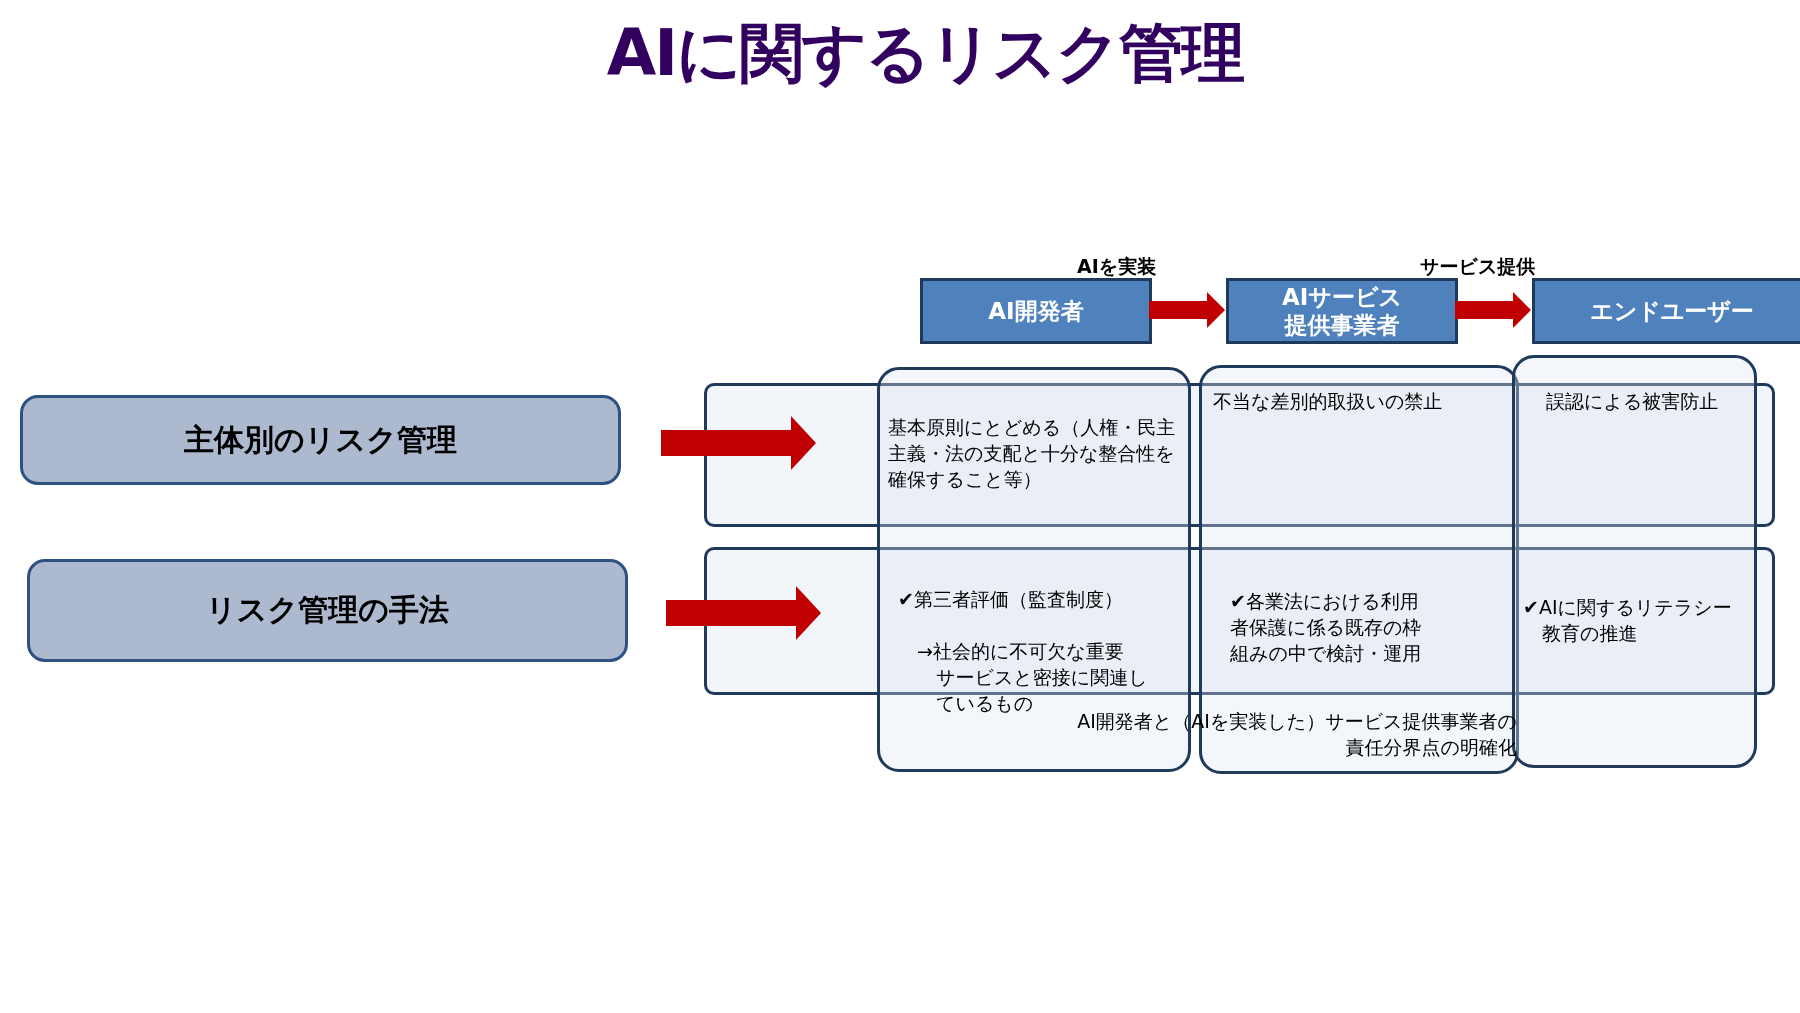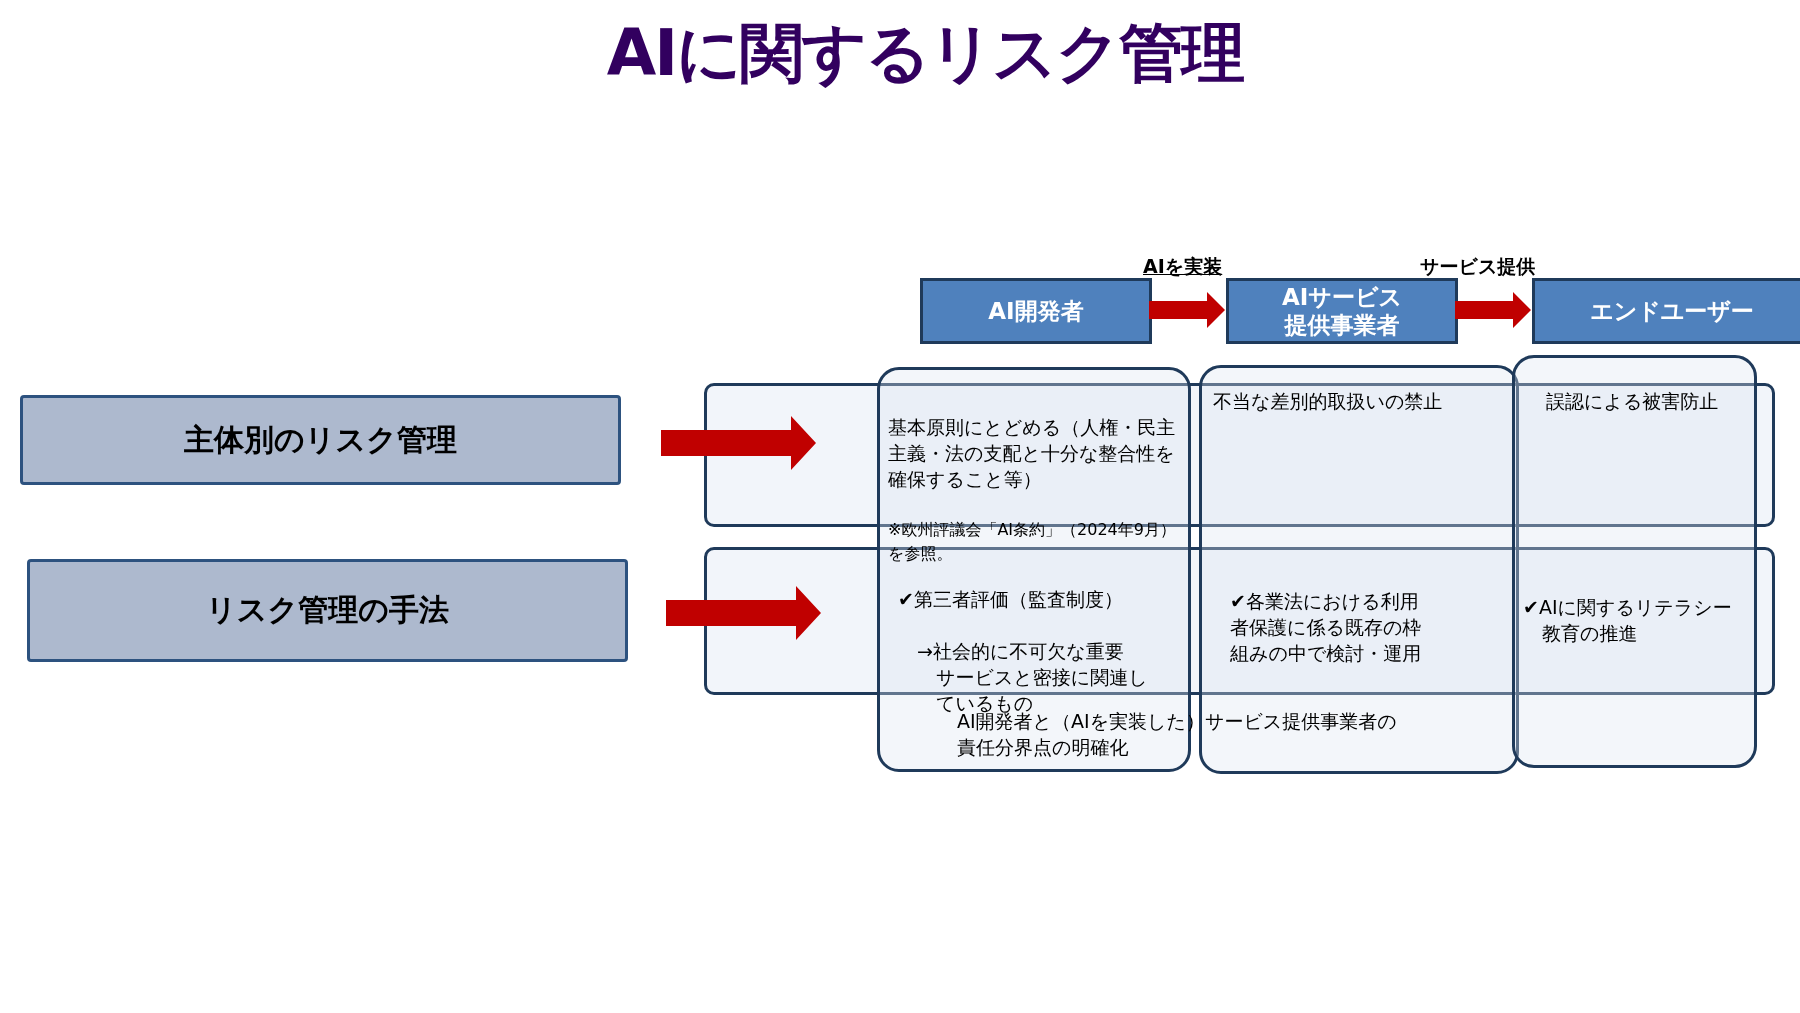--- a/index.html
+++ b/index.html
@@ -20,34 +20,34 @@
     font-size:23px; font-weight:bold; line-height:28px;
   }
   .flow-label { font-size:19px; font-weight:bold; white-space:nowrap; }
   .row-box {
     border:3px solid #1f3a5a; border-radius:10px; background:#f2f5fa;
   }
   .col-box {
     border:3px solid #1f3a5a; border-radius:22px; background:rgba(220,228,240,0.35);
   }
   .left-label {
-    background:#adb9ce; border:3px solid #2d527f; border-radius:4px;
+    background:#adb9ce; border:3px solid #2d527f; border-radius:18px;
     display:flex; align-items:center; justify-content:center;
     font-size:30px; font-weight:bold;
   }
   .cell-text { font-size:19px; line-height:26px; white-space:pre-line; }
   .small { font-size:16px; line-height:24px; }
   svg { position:absolute; overflow:visible; }
 </style>
 </head>
 <body>
 
 <div id="title" class="abs">AIに関するリスク管理</div>
 
-<div class="abs flow-label" style="left:1143px; top:254px;text-decoration:underline;">AIを実装</div>
+<div class="abs flow-label" style="left:1077px; top:254px;">AIを実装</div>
 <div class="abs flow-label" style="left:1420px; top:254px;text-align:center;">サービス提供</div>
 
 <div class="abs actor" style="left:920px; top:278px; width:232px; height:66px;">
   <span>AI開発者</span>
 </div>
 <div class="abs actor" style="left:1226px; top:278px; width:232px; height:66px; white-space:pre-line;">
   <span>AIサービス
 提供事業者</span>
 </div>
 <div class="abs actor" style="left:1532px; top:278px; width:280px; height:66px;">
@@ -77,35 +77,34 @@
 
 <svg style="left:661px; top:416px;" width="160" height="54">
   <polygon points="0,14 130,14 130,0 155,27 130,54 130,40 0,40" fill="#c00000"></polygon>
 </svg>
 <svg style="left:666px; top:586px;" width="160" height="54">
   <polygon points="0,14 130,14 130,0 155,27 130,54 130,40 0,40" fill="#c00000"></polygon>
 </svg>
 
 <div class="abs cell-text" style="left:888px; top:388px; width:300px;">
   <div>基本原則にとどめる（人権・民主主義・法の支配と十分な整合性を確保すること等）</div>
-  <div class="small">※欧州評議会「AI条約」（2024年9月）を参照。</div>
 </div>
 <div class="abs cell-text" style="left:1213px; top:388px; width:290px;">不当な差別的取扱いの禁止</div>
 <div class="abs cell-text" style="left:1546px; top:388px; width:210px;">誤認による被害防止</div>
 
 <div class="abs cell-text" style="left:898px; top:560px; width:290px;">
   <div>✔第三者評価（監査制度）</div>
   <div>　→社会的に不可欠な重要
 　　サービスと密接に関連し
 　　ているもの</div>
 </div>
 <div class="abs cell-text" style="left:1230px; top:562px; width:270px;">
   <div>✔各業法における利用
 者保護に係る既存の枠
 組みの中で検討・運用</div>
 </div>
 <div class="abs cell-text" style="left:1523px; top:568px; width:240px;">
   <div>✔AIに関するリテラシー
 　教育の推進</div>
 </div>
 
-<div class="abs cell-text" style="left:957px; top:708px; width:560px;">AI開発者と（AIを実装した）サービス提供事業者の
+<div class="abs cell-text" style="left:957px; top:708px; width:560px;text-align:right;">AI開発者と（AIを実装した）サービス提供事業者の
 責任分界点の明確化</div>
 
 </body></html>

